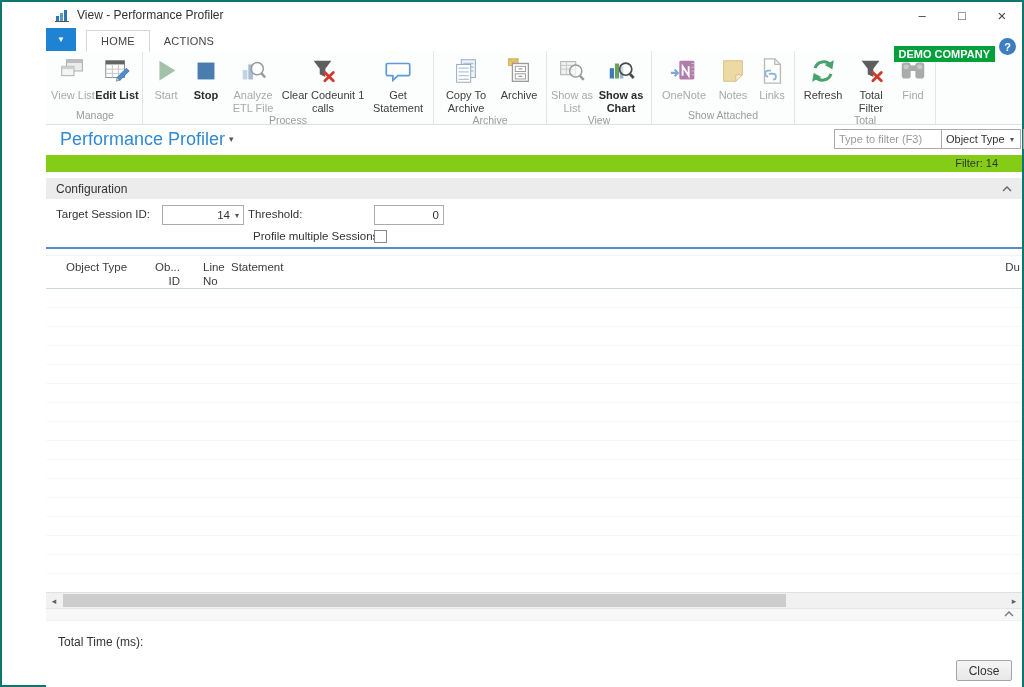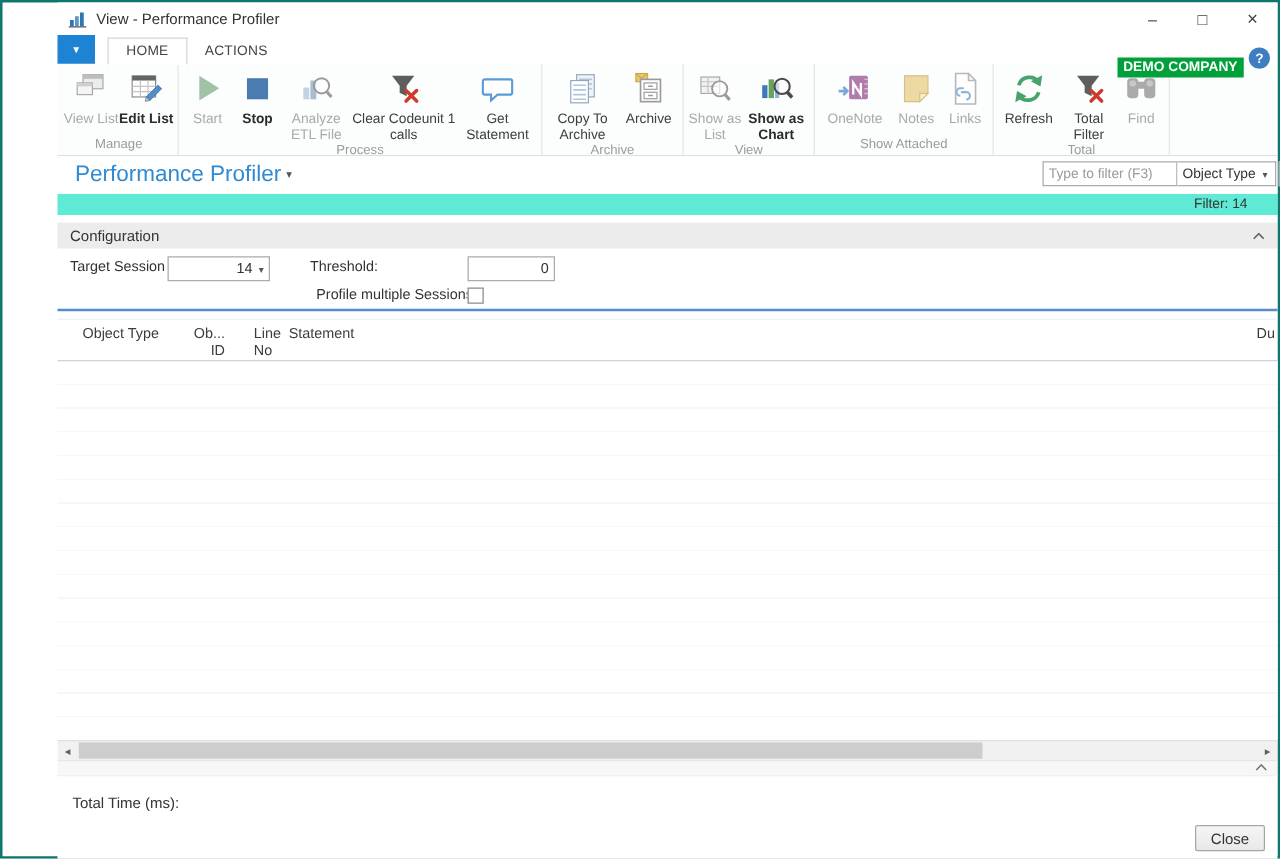--- a/index.html
+++ b/index.html
@@ -37,29 +37,29 @@
   
   .pagehead { height:30px; position:relative; background:#fff; }
   .page-title { position:absolute; left:14px; top:4px; font-size:18px; color:#2f8ad2; }
   .page-title .caret { font-size:9px; color:#555; vertical-align:3px; margin-left:4px; }
   .filter-input { position:absolute; left:788px; top:4px; width:108px; height:20px; border:1px solid #ababab; font-size:11px; padding:0 4px; color:#333; font-family:"Liberation Sans", sans-serif; }
   .filter-input::placeholder { color:#9a9a9a; }
   .filter-col { position:absolute; left:896px; top:4px; width:79px; height:20px; border:1px solid #ababab; border-left:none; background:#fff; font-size:11px; color:#333; display:flex; align-items:center; padding:0 4px; }
   .filter-col .caret { margin-left:auto; font-size:8px; color:#555; padding-right:2px; }
   .filter-go { position:absolute; left:977px; top:4px; width:22px; height:20px; border:1px solid #ababab; background:#fff; display:flex; align-items:center; justify-content:center; color:#2c7cd1; font-size:13px; }
   .head-chevron { position:absolute; left:1006px; top:8px; }
-  .filterline { height:17px; background:#5eead4; font-size:11px; color:#333; text-align:right; padding:2px 24px 0 0; }
+  .filterline { height:17px; background:#84cc16; font-size:11px; color:#333; text-align:right; padding:2px 24px 0 0; }
   .gap6 { height:6px; background:#fff; }
 
   
   .confhead { height:21px; background:#ececec; display:flex; align-items:center; padding:0 10px; font-size:12px; color:#333; }
   .confhead .chev { margin-left:auto; }
   .confbody { height:50px; position:relative; background:#fff; border-bottom:2px solid #568cc7; }
   .cfield-label { position:absolute; font-size:11.5px; color:#333; }
-  .combo { position:absolute; left:88px; top:6px; width:82px; height:20px; border:1px solid #ababab; background:#fff; display:flex; align-items:center; justify-content:flex-end; font-size:11.5px; color:#333; padding-right:4px; }
+  .combo { position:absolute; left:116px; top:6px; width:82px; height:20px; border:1px solid #ababab; background:#fff; display:flex; align-items:center; justify-content:flex-end; font-size:11.5px; color:#333; padding-right:4px; }
   .combo .caret { font-size:8px; color:#555; margin-left:5px; }
   .cinput { position:absolute; left:328px; top:6px; width:70px; height:20px; border:1px solid #ababab; font-size:11.5px; color:#333; text-align:right; padding:0 4px; font-family:"Liberation Sans", sans-serif; }
   .checkbox { position:absolute; left:328px; top:31px; width:13px; height:13px; border:1px solid #8a8a8a; background:#fff; }
 
   
   .tablehead { height:34px; position:relative; border-bottom:1px solid #c9d6e2; border-top:1px solid #eef2f6; background:#fff; }
   .thcell { position:absolute; top:4px; font-size:11.5px; color:#3c3c3c; white-space:pre-line; line-height:1.25; }
   .gridbody { height:303px; background:#fff; background-image:repeating-linear-gradient(#ffffff 0px, #ffffff 18px, #f5f8fb 18px, #f5f8fb 19px); }
 
   

